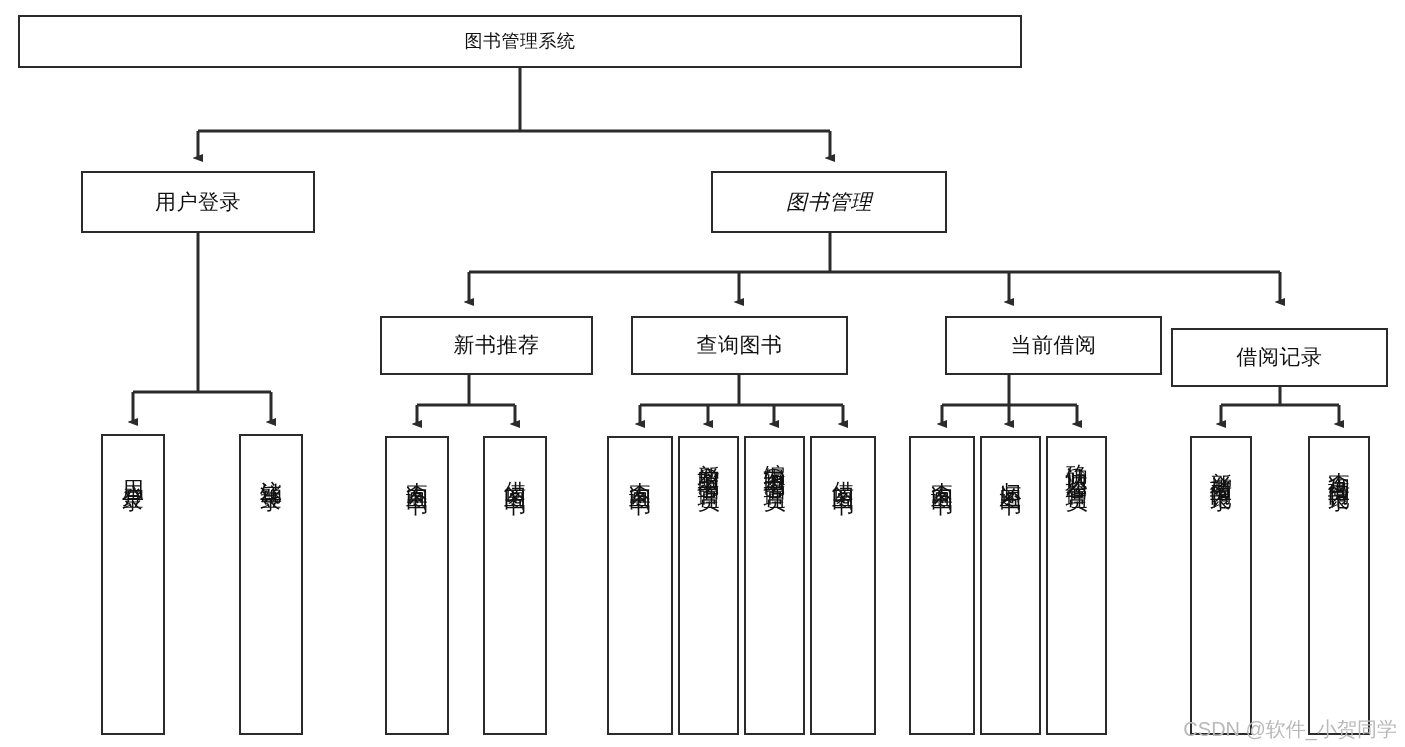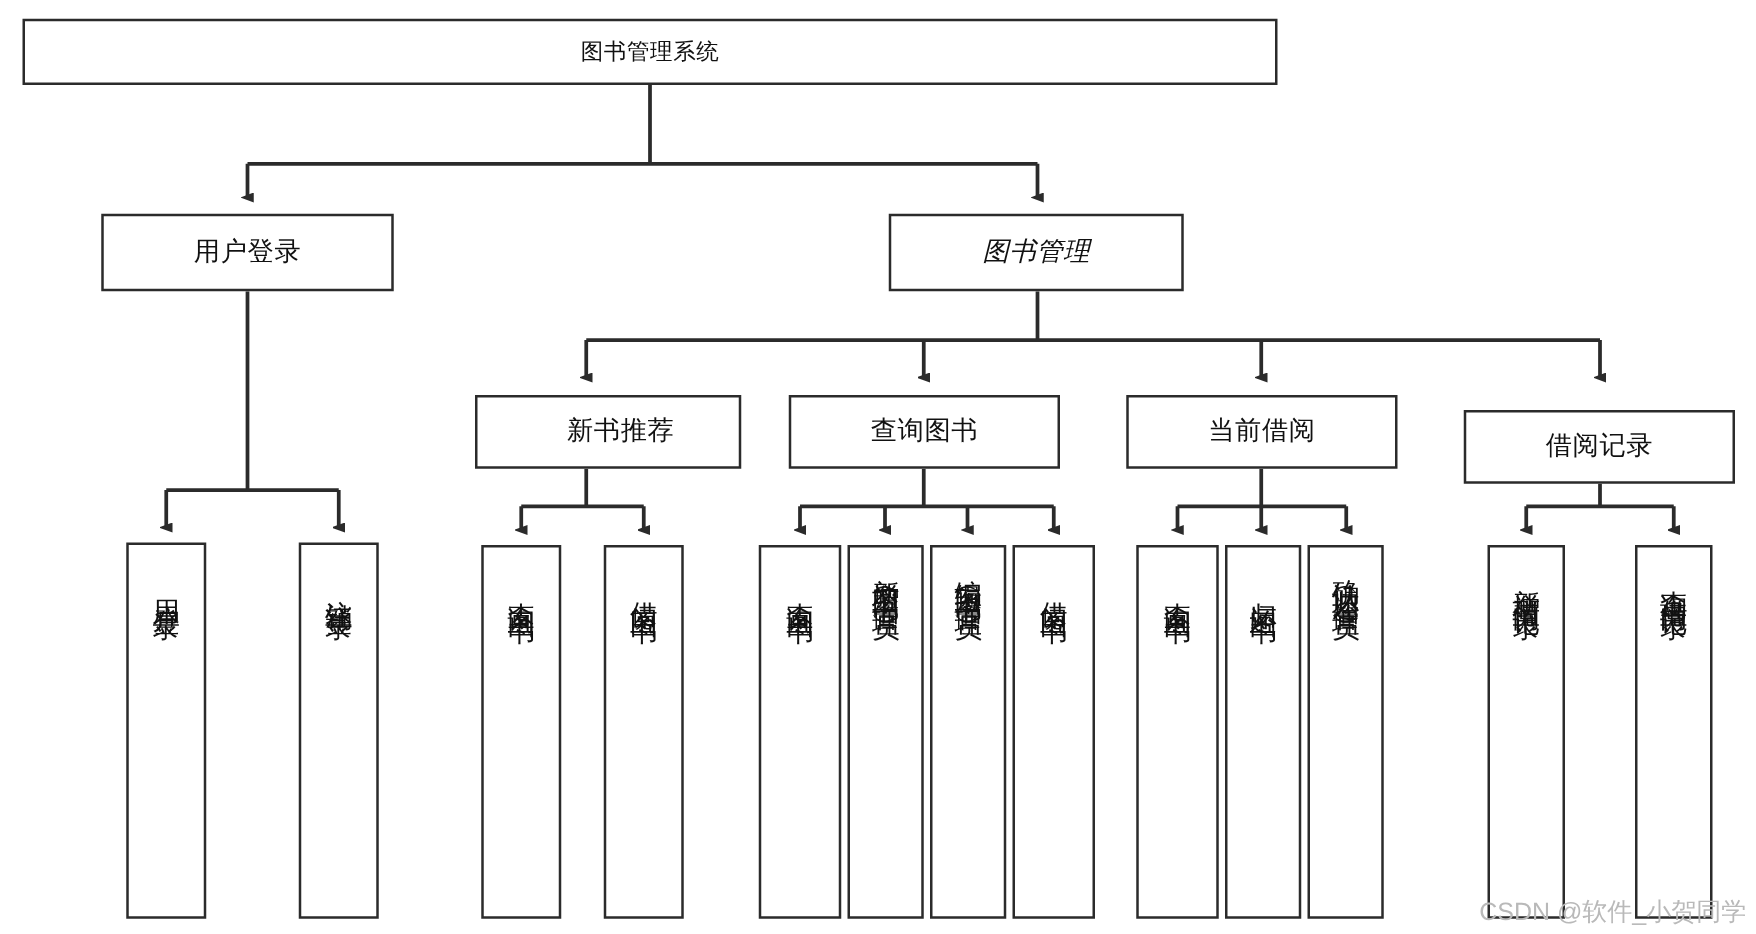--- a/index.html
+++ b/index.html
@@ -136,21 +136,21 @@
   <div class="node horiz" style="left:711px; top:171px; width:236px; height:62px;font-style:italic;">
     <span class="lbl">图书管理</span>
   </div>
 
   <div class="node horiz" style="left:380px; top:316px; width:213px; height:59px;padding-left:20px;">
     <span class="lbl">新书推荐</span>
   </div>
   <div class="node horiz" style="left:631px; top:316px; width:217px; height:59px;">
     <span class="lbl">查询图书</span>
   </div>
-  <div class="node horiz" style="left:901px; top:316px; width:217px; height:59px;">
+  <div class="node horiz" style="left:945px; top:316px; width:217px; height:59px;">
     <span class="lbl">当前借阅</span>
   </div>
   <div class="node horiz" style="left:1171px; top:328px; width:217px; height:59px;">
     <span class="lbl">借阅记录</span>
   </div>
 
   <div class="node vert" style="left:101px; top:434px; width:64px; height:301px;">
     <span class="lbl">用户登录</span>
   </div>
   <div class="node vert" style="left:239px; top:434px; width:64px; height:301px;">

